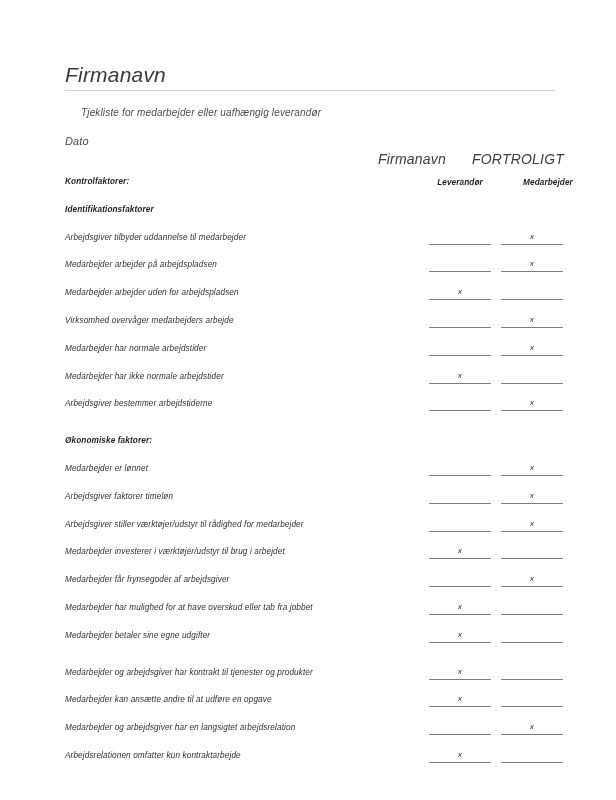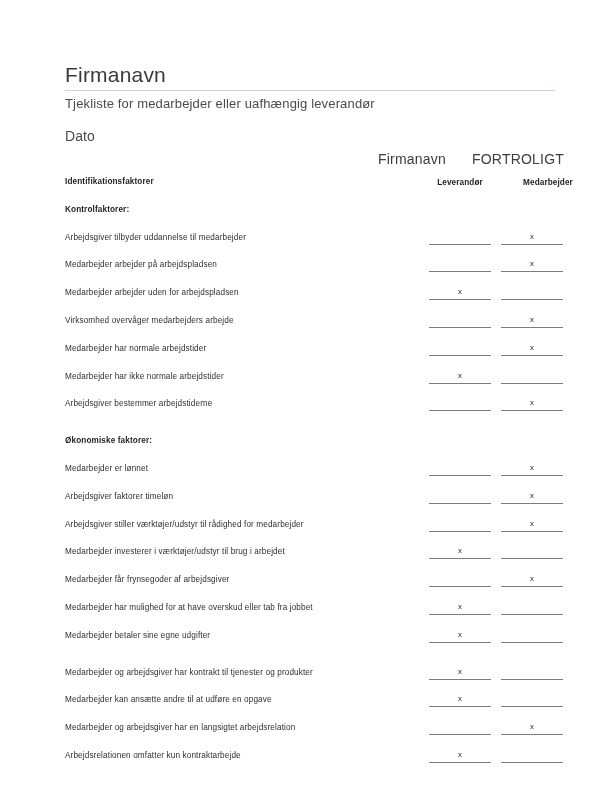--- a/index.html
+++ b/index.html
@@ -18,20 +18,21 @@
   }
 
   .page {
     position: absolute;
     left: 0; top: 0;
     width: 616px;
     height: 800px;
     background: #ffffff;
     box-sizing: border-box;
     padding: 0;
+    font-style: italic;
   }
 
   
   .doc-header {
     position: absolute;
     left: 65px;
     top: 64px;
     width: 490px;
   }
   .company-title {
@@ -44,30 +45,30 @@
     padding: 0 0 4px 0;
     white-space: nowrap;
   }
   .title-rule {
     width: 490px;
     height: 1px;
     background: #d8cdcd;
     margin: 0 0 5px 0;
   }
   .doc-subtitle {
-    font-size: 13px;
+    font-size: 10px;
     font-weight: 400;
     color: #4a4a4a;
     letter-spacing: 0.15px;
     line-height: 1.2;
-    margin: 0;
+    margin: 16px;
     white-space: nowrap;
   }
   .doc-date {
-    font-size: 14px;
+    font-size: 11px;
     color: #4a4a4a;
     letter-spacing: 0.1px;
     margin: 16px 0 0 0;
   }
 
   
   .conf-row {
     position: absolute;
     top: 151px;
     left: 378px;
@@ -176,26 +177,26 @@
     <span class="conf-class">FORTROLIGT</span>
   </div>
 
   <div class="col-headers">
     <span class="ch col-vendor">Leverandør</span>
     <span class="ch col-employee">Medarbejder</span>
   </div>
 
   <div class="sheet" id="sheet">
       <div class="row">
+        <div class="label bold">Kontrolfaktorer:</div>
+      </div>
+      <div class="row">
         <div class="label bold">Identifikationsfaktorer</div>
       </div>
       <div class="row">
-        <div class="label bold">Kontrolfaktorer:</div>
-      </div>
-      <div class="row">
         <div class="label">Arbejdsgiver tilbyder uddannelse til medarbejder</div>
         <div class="cell col-vendor">
           <div class="mark"></div>
           <div class="blank-line"></div>
         </div>
         <div class="cell col-employee">
           <div class="mark">x</div>
           <div class="blank-line"></div>
         </div>
       </div>

